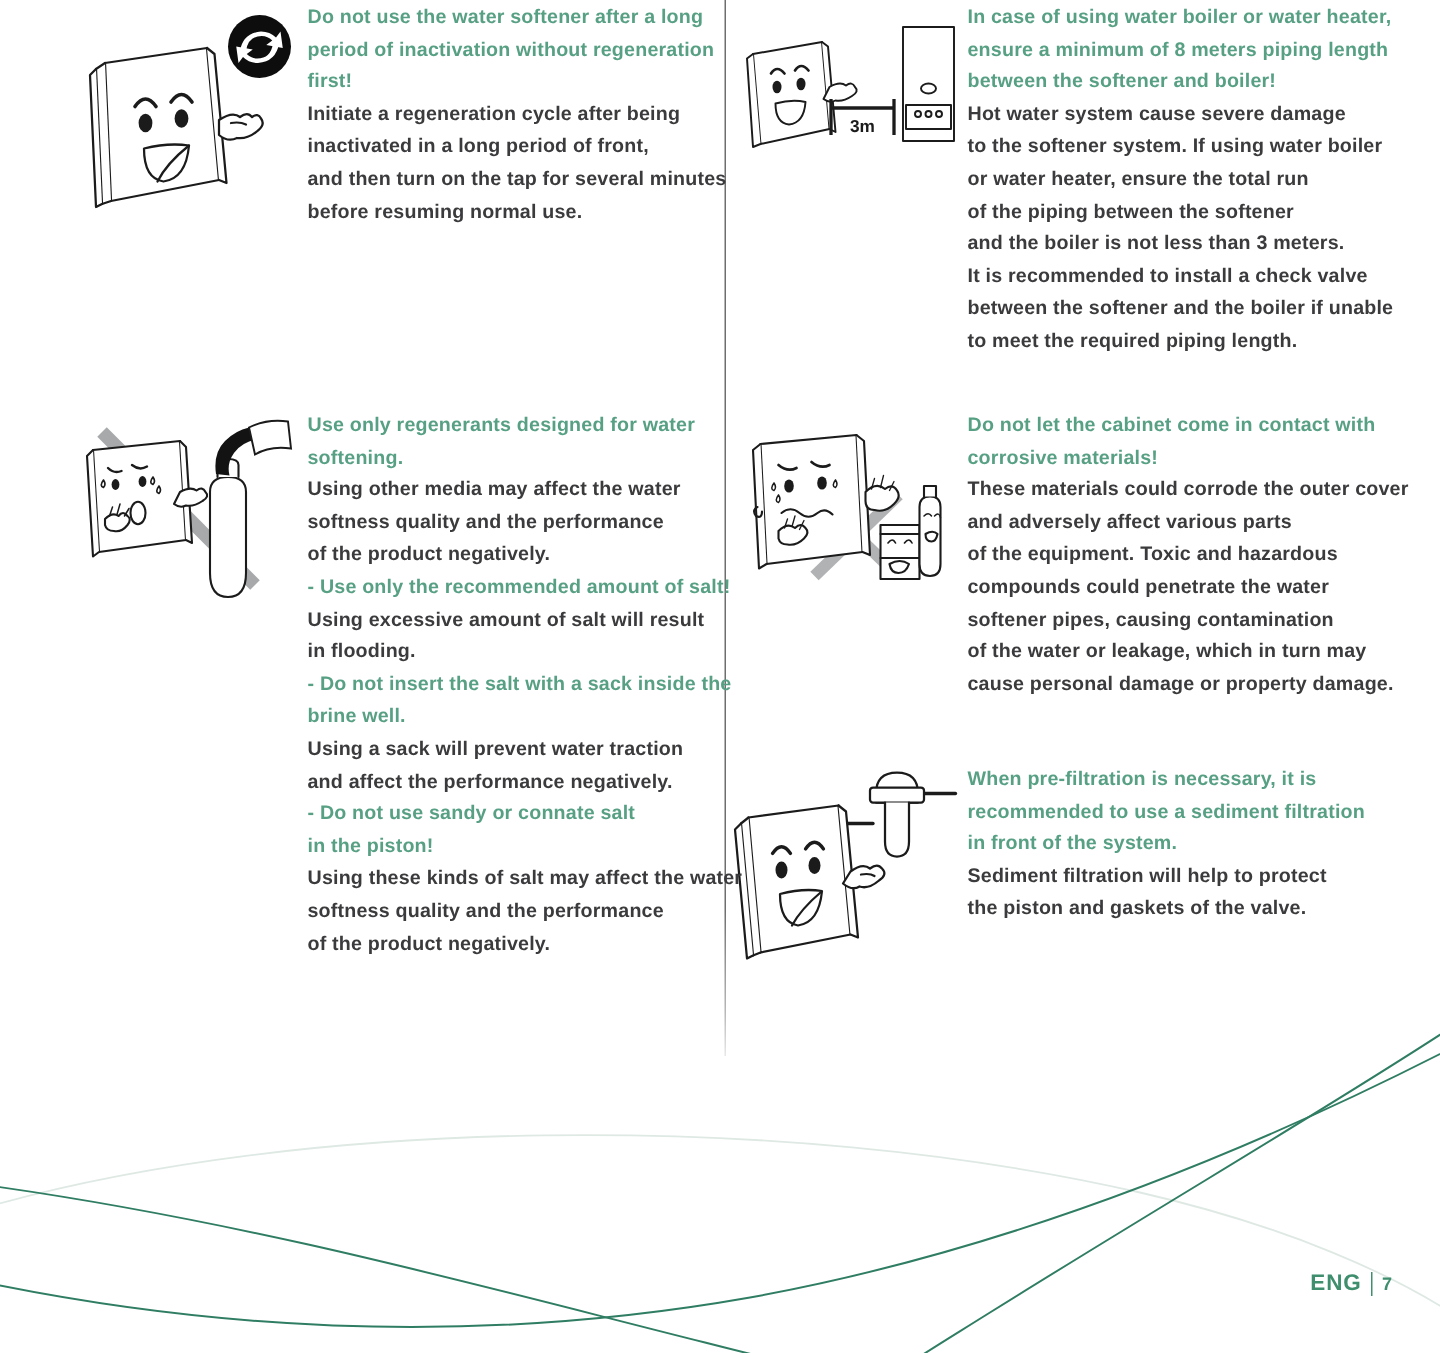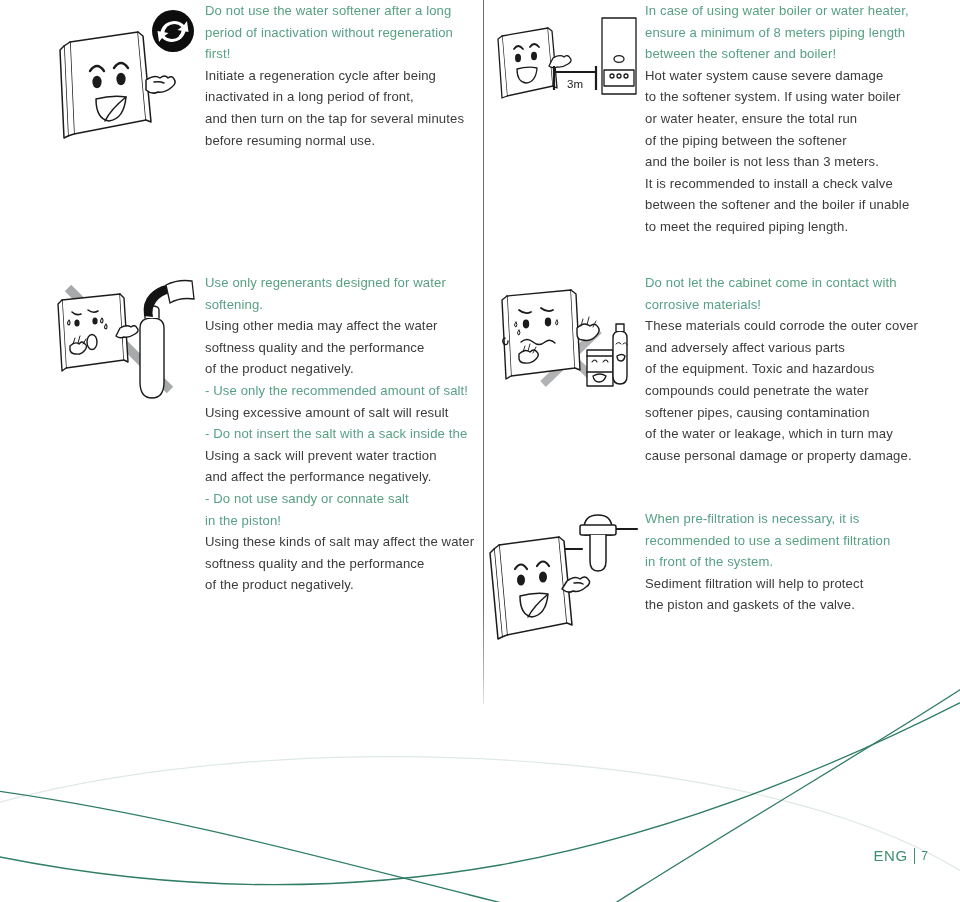--- a/index.html
+++ b/index.html
@@ -14,20 +14,21 @@
     overflow: hidden;
     font-family: "Liberation Sans", sans-serif;
     -webkit-font-smoothing: antialiased;
   }
 
   .page {
     position: absolute;
     inset: 0;
     width: 960px;
     height: 902px;
+    font-weight: bold;
   }
 
   
   .bg-curves {
     position: absolute;
     left: 0;
     top: 0;
     width: 960px;
     height: 902px;
     pointer-events: none;
@@ -232,21 +233,23 @@
   </div>
 
   <div class="text-block" style="left:205px; top:272px; width:270px;">
     <span class="ln hl">Use only regenerants designed for water</span>
     <span class="ln hl">softening.</span>
     <span class="ln">Using other media may affect the water</span>
     <span class="ln">softness quality and the performance</span>
     <span class="ln">of the product negatively.</span>
     <span class="ln hl">- Use only the recommended amount of salt!</span>
     <span class="ln">Using excessive amount of salt will result</span>
+    <span class="ln">in flooding.</span>
     <span class="ln hl">- Do not insert the salt with a sack inside the</span>
+    <span class="ln hl">brine well.</span>
     <span class="ln">Using a sack will prevent water traction</span>
     <span class="ln">and affect the performance negatively.</span>
     <span class="ln hl">- Do not use sandy or connate salt</span>
     <span class="ln hl">in the piston!</span>
     <span class="ln">Using these kinds of salt may affect the water</span>
     <span class="ln">softness quality and the performance</span>
     <span class="ln">of the product negatively.</span>
   </div>
 
   <div class="illus" style="left:495px; top:280px; width:140px; height:110px;">

